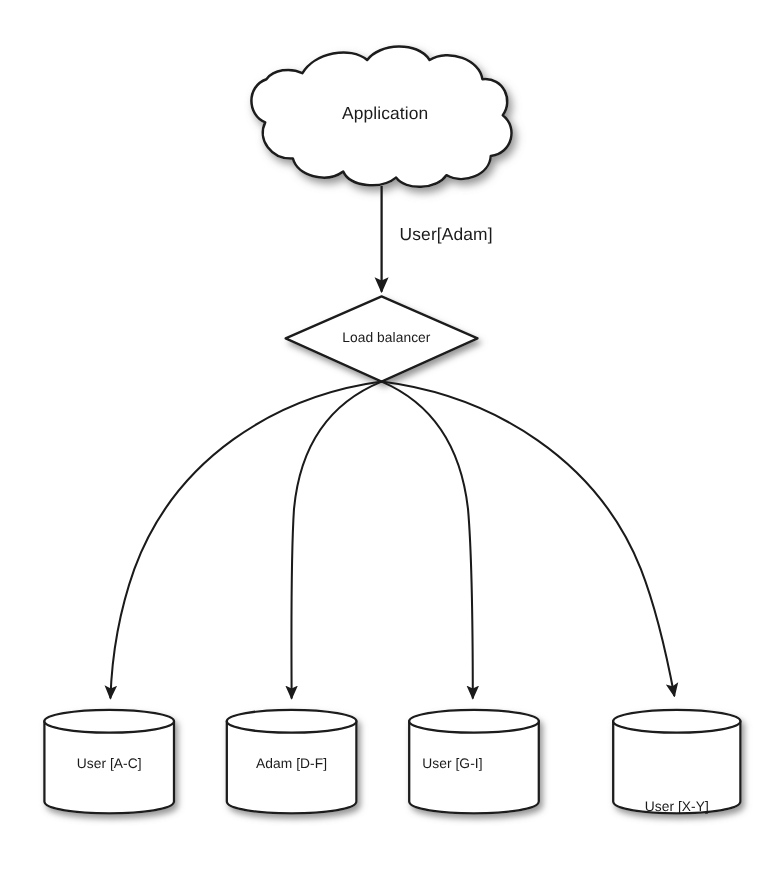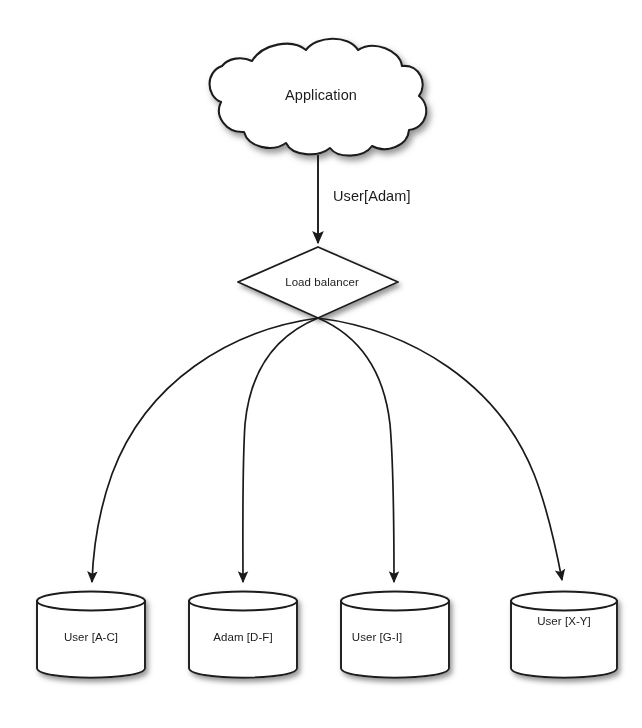--- a/index.html
+++ b/index.html
@@ -125,15 +125,15 @@
   <div class="node-label edge-label" style="left:333px; top:189px; width:160px; text-align:left;">User[Adam]</div>
 
   <div class="node-label diamond-label" style="left:242px; top:277px; width:160px;">Load balancer</div>
 
   <div class="node-label db-label" style="left:37px; top:632px; width:108px;">User [A-C]</div>
 
   <div class="node-label db-label" style="left:189px; top:632px; width:108px;">Adam [D-F]</div>
 
   <div class="node-label db-label" style="left:331px; top:632px; width:92px;text-align:center;">User [G-I]</div>
 
-  <div class="node-label db-label" style="left:511px; top:616px; width:106px;">User [X-Y]</div>
+  <div class="node-label db-label" style="left:511px; top:668px; width:106px;">User [X-Y]</div>
 
 </div>
 
 </body></html>

